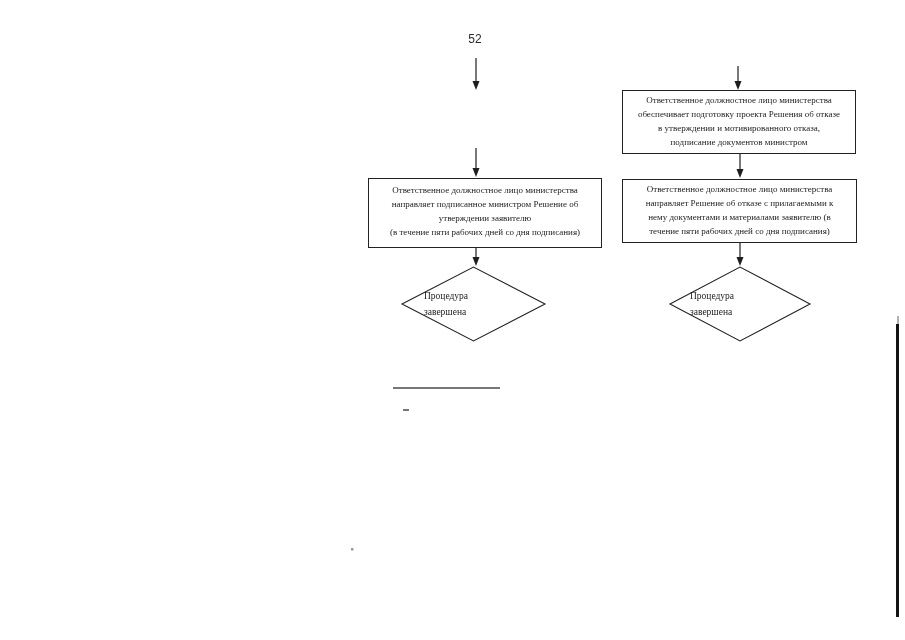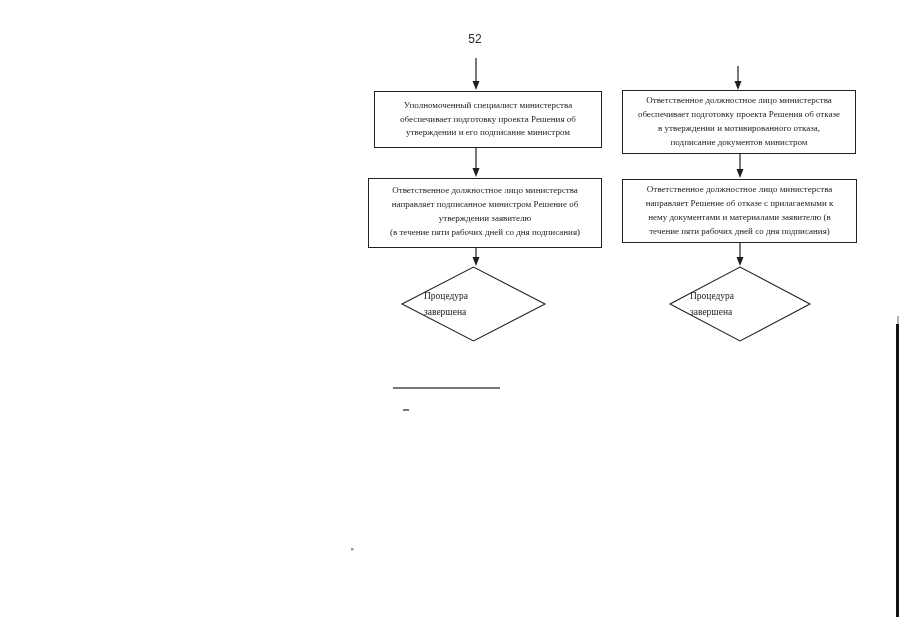--- a/index.html
+++ b/index.html
@@ -84,23 +84,20 @@
 
     <line x1="393" y1="388" x2="500" y2="388" stroke="#4a4a4a" stroke-width="1.6"></line>
 
     <line x1="898" y1="316" x2="898" y2="326" stroke="#999" stroke-width="1.5"></line>
     <line x1="897.5" y1="324" x2="897.5" y2="617" stroke="#141414" stroke-width="3"></line>
 
     <rect x="403" y="409" width="6" height="2" fill="#777"></rect>
     <rect x="351" y="548" width="2.5" height="2.5" fill="#999"></rect>
   </svg>
 
-  <div class="fbox box-l1">Уполномоченный специалист министерства
-обеспечивает подготовку проекта Решения об
-утверждении и его подписание министром</div>
   <div class="fbox box-l2">Ответственное должностное лицо министерства
 направляет подписанное министром Решение об
 утверждении заявителю
 (в течение пяти рабочих дней со дня подписания)</div>
   <div class="diamond-label dl-left">Процедура
 завершена</div>
 
   <div class="fbox box-r1">Ответственное должностное лицо министерства
 обеспечивает подготовку проекта Решения об отказе
 в утверждении и мотивированного отказа,

